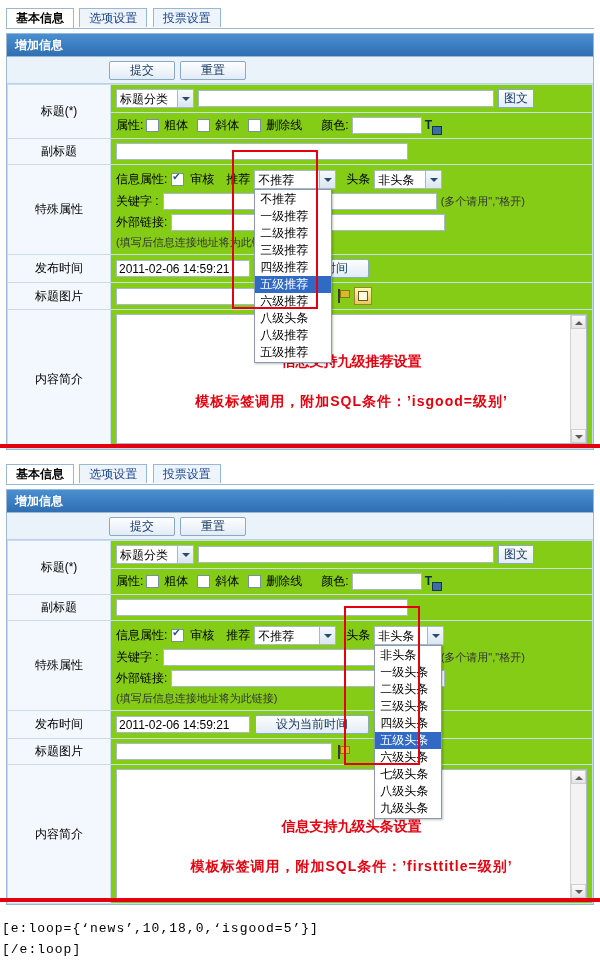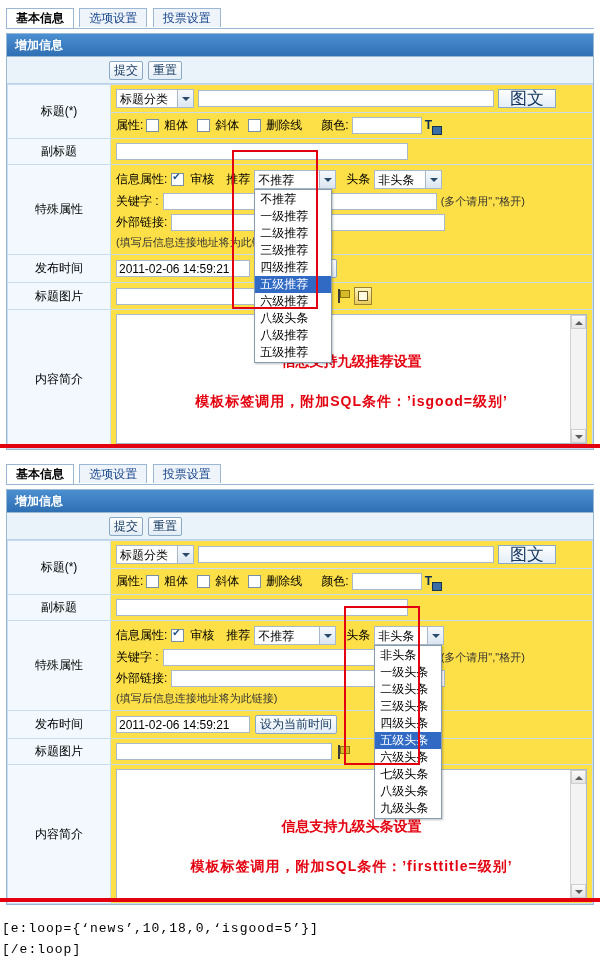--- a/index.html
+++ b/index.html
@@ -54,21 +54,21 @@
     color: #000;
     top: 2px;
     height: 20px;
     line-height: 19px;
   }
 
   
   .formbox {
     margin: 4px 6px 0 6px;
     border: 1px solid #9ab7d3;
-    background: #fde047;
+    background: #84cc16;
   }
   .headrow {
     height: 22px;
     background: linear-gradient(#4a8fd1, #2f6fb3);
     color: #fff;
     font-weight: bold;
     font-size: 12px;
     line-height: 22px;
     padding-left: 8px;
     border-bottom: 1px solid #9ab7d3;
@@ -79,21 +79,21 @@
     border-bottom: 1px solid #b9d2e8;
     padding-left: 102px;
     display: flex;
     align-items: center;
     gap: 5px;
   }
   .btn {
     border: 1px solid #8aa9c6;
     background: linear-gradient(#fdfefe, #e2ecf6);
     font-size: 12px;
-    padding: 1px 4px;
+    padding: 1px 20px;
     line-height: 15px;
     border-radius: 2px;
     color: #12365e;
     cursor: pointer;
   }
   table.grid {
     border-collapse: collapse;
     width: 100%;
     table-layout: fixed;
   }
@@ -166,22 +166,22 @@
     font-size: 10px;
     color: #1c4f8b;
     line-height: 12px;
   }
   .row-inline { display: flex; align-items: center; flex-wrap: wrap; }
   .mini { font-size: 11px; color: #333; }
   .pic-btn {
     border: 1px solid #8aa9c6;
     background: linear-gradient(#fdfefe,#e3edf7);
     color: #12365e;
-    font-size: 17px;
-    padding: 1px 11px;
+    font-size: 12px;
+    padding: 1px 5px;
     line-height: 15px;
   }
   .icon-sq {
     display: inline-block;
     width: 16px; height: 16px;
     background: linear-gradient(#fff6c0,#e7c95c);
     border: 1px solid #9a8434;
     position: relative;
     vertical-align: middle;
   }

